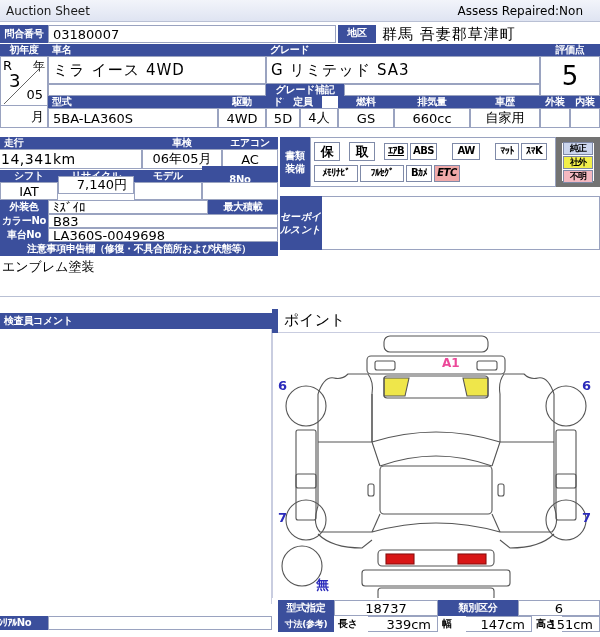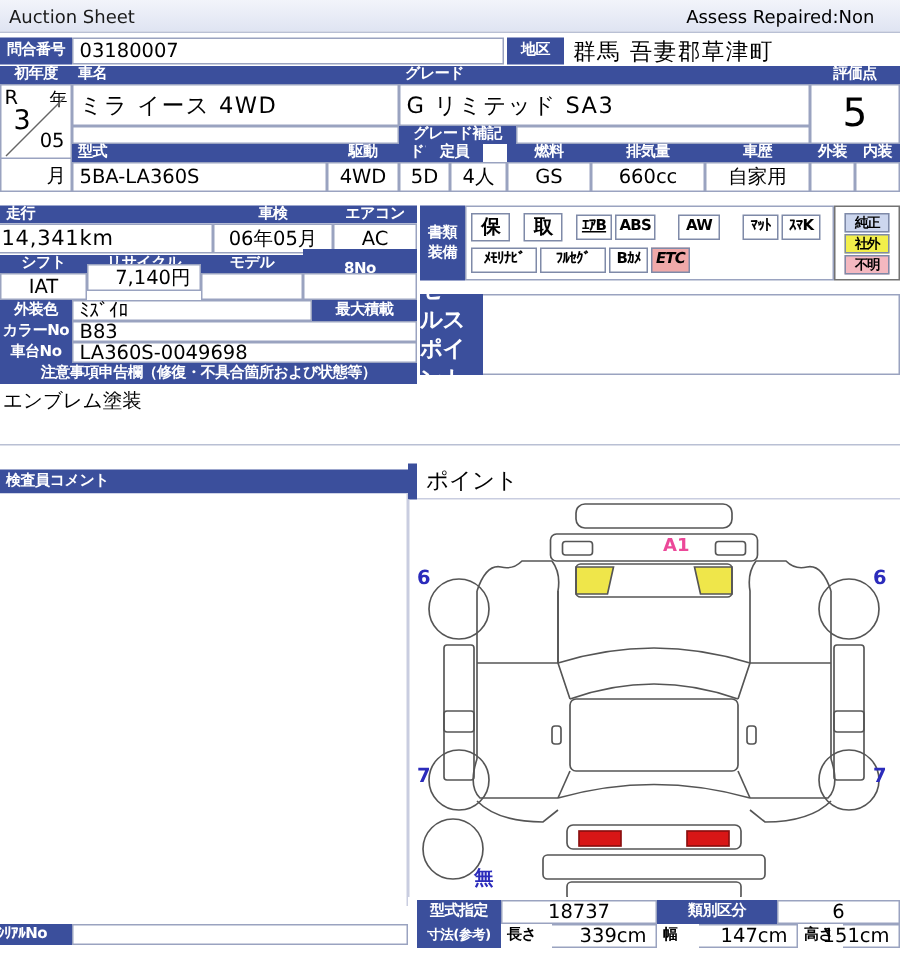--- a/index.html
+++ b/index.html
@@ -56,21 +56,21 @@
 
 <div class="sheet">
 
   <div class="abs titlebar">
     <span class="t">Auction Sheet</span>
     <span class="r">Assess Repaired:Non</span>
   </div>
 
   <div class="abs hdr" style="left:0;top:25px;width:48px;height:18px;">問合番号</div>
   <div class="abs val l mid" style="left:48px;top:25px;width:288px;height:18px;">03180007</div>
-  <div class="abs hdr" style="left:338px;top:25px;width:38px;height:18px;">地区</div>
+  <div class="abs hdr" style="left:338px;top:25px;width:38px;height:18px;font-family:Liberation Mono, monospace;">地区</div>
   <div class="abs val l big" style="left:378px;top:23px;width:222px;height:22px;border:none;">群馬  吾妻郡草津町</div>
 
   <div class="abs hdr" style="left:0;top:44px;width:48px;height:12px;">初年度</div>
   <div class="abs hdr l" style="left:48px;top:44px;width:218px;height:12px;">車名</div>
   <div class="abs hdr l" style="left:266px;top:44px;width:274px;height:12px;">グレード</div>
   <div class="abs hdr" style="left:540px;top:44px;width:60px;height:12px;">評価点</div>
 
   <div class="abs val" style="left:0;top:56px;width:48px;height:50px;display:block;">
     <div style="position:absolute;left:2px;top:1px;font-size:13px;">R</div>
     <div style="position:absolute;right:2px;top:1px;font-size:12px;">年</div>
@@ -134,21 +134,21 @@
         <span class="badge oem" style="min-width: 24px; margin-right: 1px;">ﾏｯﾄ</span>
         <span class="badge oem" style="min-width: 26px; margin-right: 1px;">ｽﾏK</span>
       </div>
     <div id="eq-row2" style="display:flex;align-items:center;height:22px;padding-left:2px;">
         <span class="badge" style="min-width: 44px;">ﾒﾓﾘﾅﾋﾞ</span>
         <span class="badge" style="min-width: 44px;">ﾌﾙｾｸﾞ</span>
         <span class="badge" style="min-width: 26px;">Bｶﾒ</span>
         <span class="badge etc" style="min-width: 26px;">ETC</span>
       </div>
   </div>
-  <div class="abs" style="left:556px;top:137px;width:44px;height:50px;background:#fff;border:1px solid #737373;box-sizing:border-box;display:flex;flex-direction:column;align-items:center;justify-content:center;gap:1px;" id="eq-legend">
+  <div class="abs" style="left:556px;top:137px;width:44px;height:50px;background:#fff;border:6px solid #737373;box-sizing:border-box;display:flex;flex-direction:column;align-items:center;justify-content:center;gap:1px;" id="eq-legend">
       <div class="legend lg-oem">純正</div>
       <div class="legend lg-after">社外</div>
       <div class="legend lg-unk">不明</div>
     </div>
 
   <div class="abs hdr" style="left:0;top:170px;width:58px;height:12px;">シフト</div>
   <div class="abs hdr" style="left:58px;top:170px;width:76px;height:12px;">リサイクル</div>
   <div class="abs hdr" style="left:134px;top:170px;width:68px;height:12px;">モデル</div>
   <div class="abs hdr" style="left:202px;top:166px;width:76px;height:28px;">8No</div>
 
@@ -160,21 +160,21 @@
   <div class="abs hdr" style="left:0;top:200px;width:48px;height:14px;">外装色</div>
   <div class="abs val l mid" style="left:48px;top:200px;width:160px;height:14px;">ﾐｽﾞｲﾛ</div>
   <div class="abs hdr" style="left:208px;top:200px;width:70px;height:14px;">最大積載</div>
 
   <div class="abs hdr" style="left:0;top:214px;width:48px;height:14px;">カラーNo</div>
   <div class="abs val l mid" style="left:48px;top:214px;width:230px;height:14px;">B83</div>
 
   <div class="abs hdr" style="left:0;top:228px;width:48px;height:14px;">車台No</div>
   <div class="abs val l mid" style="left:48px;top:228px;width:230px;height:14px;">LA360S-0049698</div>
 
-  <div class="abs hdr" style="left:280px;top:196px;width:42px;height:54px;flex-direction:column;line-height:1.3;font-size:15px;">
+  <div class="abs hdr" style="left:280px;top:196px;width:42px;height:54px;line-height:1.3;font-size:10px;font-style:italic;">
     <span>セールス</span>
     <span>ポイント</span>
   </div>
   <div class="abs val" style="left:322px;top:196px;width:278px;height:54px;border-left:none;"></div>
 
   <div class="abs hdr" style="left:0;top:242px;width:278px;height:14px;">注意事項申告欄（修復・不具合箇所および状態等）</div>
   <div class="abs" style="left:0;top:256px;width:278px;height:40px;background:#fff;font-size:13px;padding-left:2px;box-sizing:border-box;padding-top:2px;">エンブレム塗装</div>
 
   <div class="sep" style="left:0;top:296px;width:600px;height:1px;background:#b9c0d4;"></div>
 

